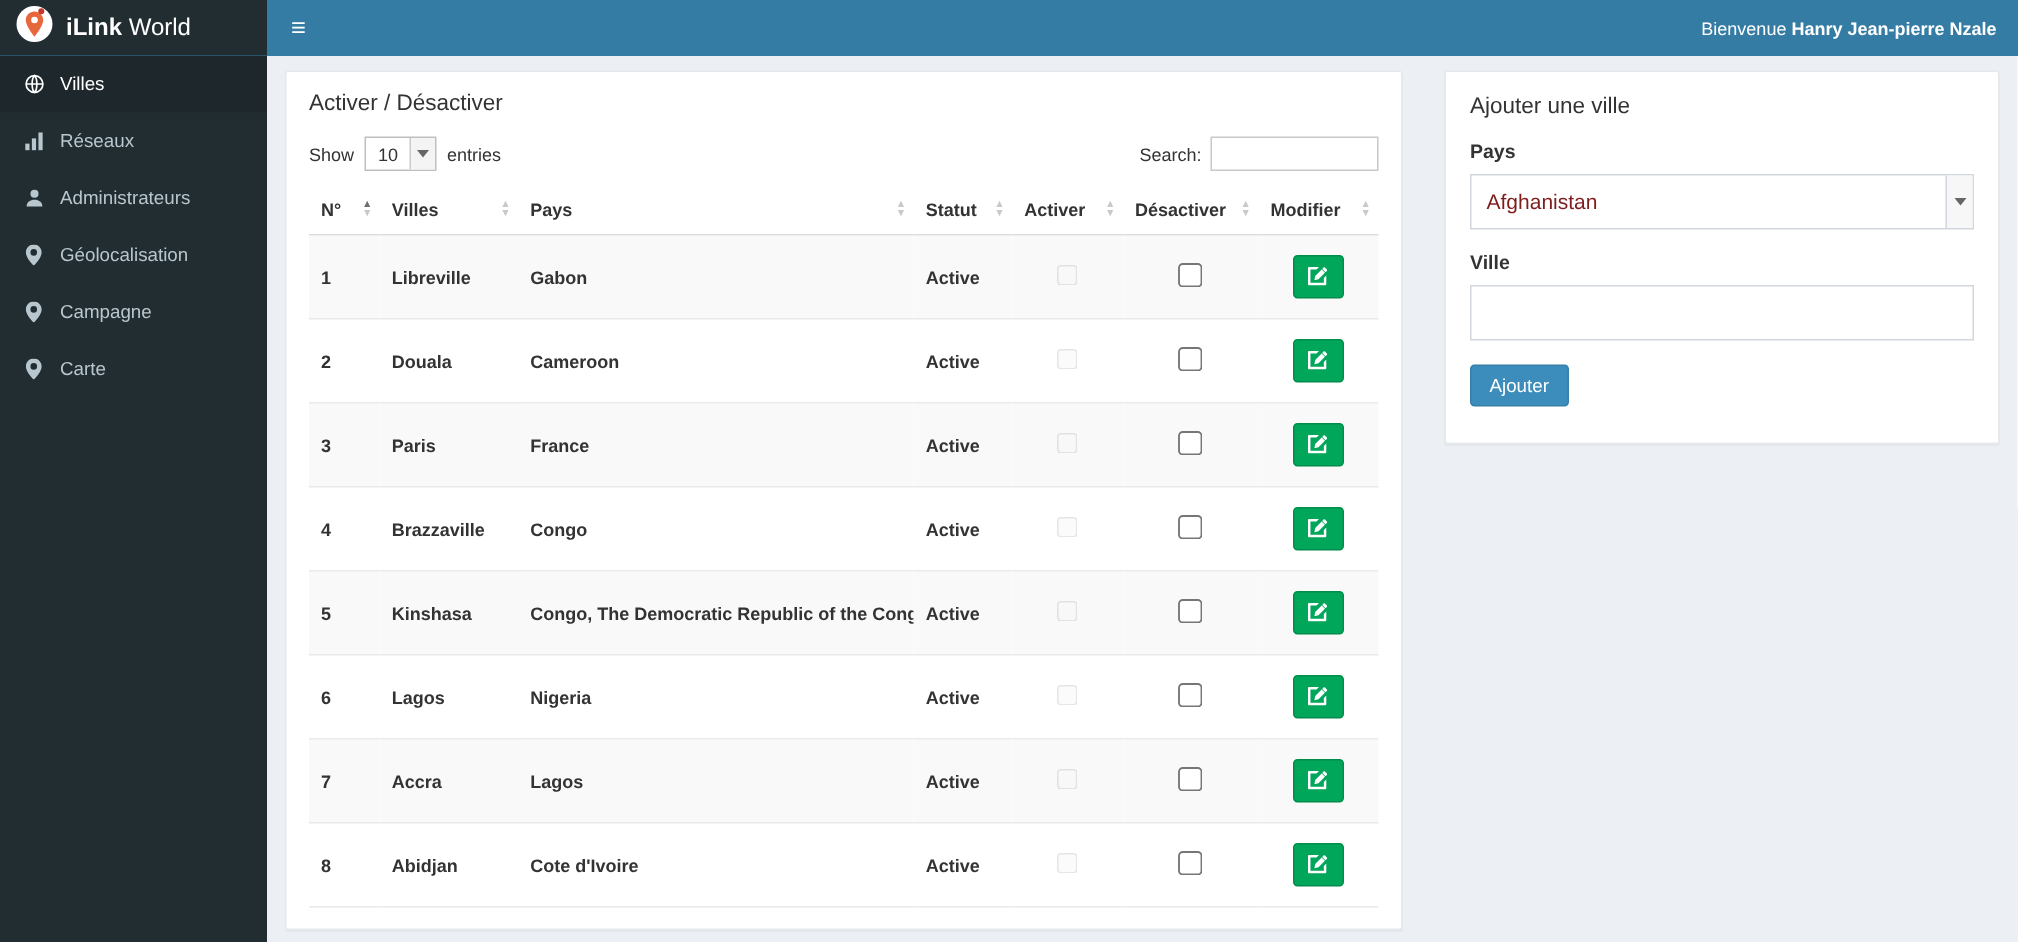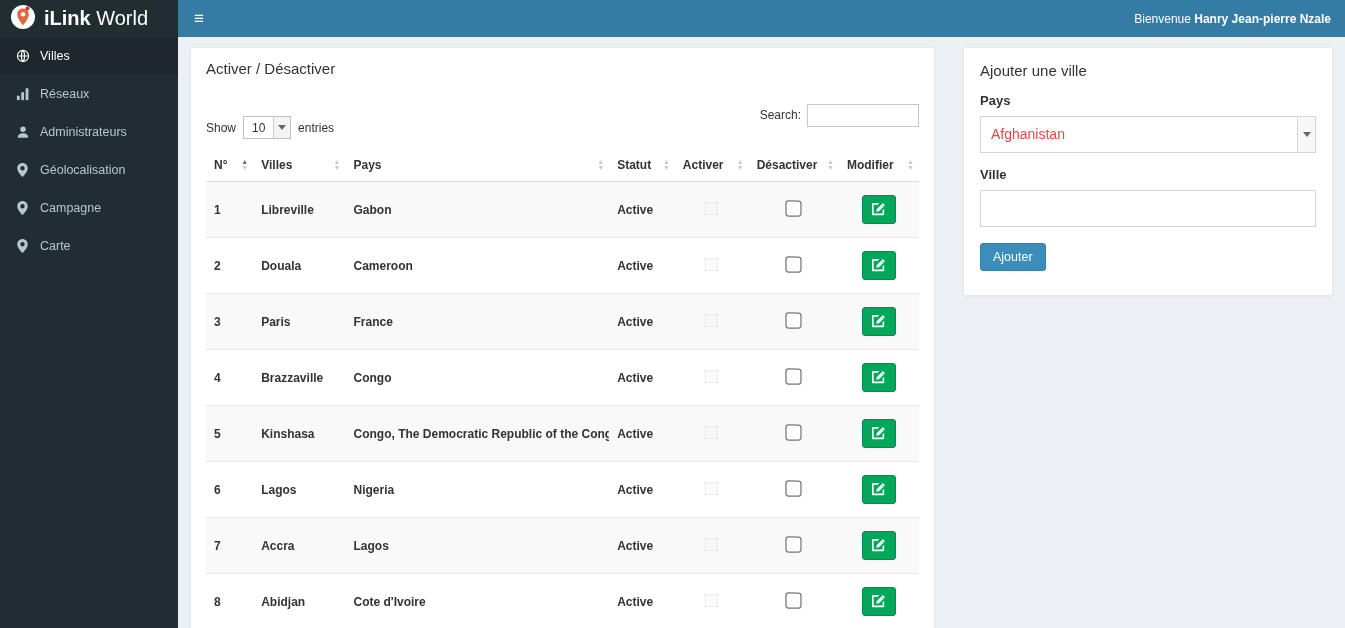--- a/index.html
+++ b/index.html
@@ -8,21 +8,21 @@
     font-family:"Liberation Sans", sans-serif;
     background:#ecf0f5;
     color:#333;
   }
   
   .topbar { position:fixed; top:0; left:0; width:1345px; height:37px; display:flex; z-index:10; }
   .logo-area {
     width:178px; height:37px; background:#222d32; color:#fff;
     display:flex; align-items:center; gap:8px; padding-left:10px; flex-shrink:0;
   }
-  .logo-area .brand { font-size:20px; }
+  .logo-area .brand { font-size:16px; }
   .logo-area .brand b { font-weight:700; }
   .logo-area .brand .light { font-weight:300; }
   .navbar {
     flex:1; background:#357ca5; color:#fff;
     display:flex; align-items:center; justify-content:space-between;
   }
   .hamburger {
     width:42px; height:37px; display:flex; align-items:center; justify-content:center;
     font-size:17px; cursor:pointer; color:#fff;
   }
@@ -41,21 +41,21 @@
   .page-title { font-size:19px; font-weight:600; color:#3c3c3c; margin:6px 0 16px 0; }
   .layout { display:flex; align-items:flex-start; gap:28px; }
   .panel {
     background:#fff; border:1px solid #e6e9ec; border-radius:2px;
     box-shadow:0 1px 1px rgba(0,0,0,.04);
   }
   .table-panel { flex:1; padding:12px 15px 14px 15px; }
   .panel-title { font-size:15px; font-weight:500; color:#333; margin-bottom:14px; }
   
   .controls { display:flex; justify-content:space-between; align-items:center; font-size:12px; margin-bottom:10px; }
-  .length-ctl { display:flex; align-items:center; font-weight:400; color:#333;margin-top:25px; }
+  .length-ctl { display:flex; align-items:center; font-weight:400; color:#333; }
   .select-mini {
     position:relative; width:48px; height:23px; border:1px solid #bfbfbf; background:#fff;
     margin:0 7px; cursor:pointer;
   }
   .select-mini .val { position:absolute; left:8px; top:4px; font-size:12px; }
   .caret-box {
     position:absolute; right:0; top:0; bottom:0; width:17px;
     border-left:1px solid #ccc; background:#f4f4f4;
     display:flex; align-items:center; justify-content:center;
   }
@@ -90,21 +90,21 @@
     width:34px; height:29px; background:#00a65a; border:1px solid #008d4c; border-radius:3px;
     display:inline-flex; align-items:center; justify-content:center; cursor:pointer;
   }
   .btn-edit svg { display:block; }
   
   .add-panel { width:370px; padding:14px 16px 24px 16px; flex-shrink:0; }
   .field-label { font-size:13px; font-weight:700; color:#333; margin:14px 0 8px 0; }
   .select-big {
     position:relative; width:100%; height:37px; border:1px solid #d2d6de; background:#fff; cursor:pointer;
   }
-  .select-big .val { position:absolute; left:10px; top:9px; font-size:14px; color:#ef4444; }
+  .select-big .val { position:absolute; left:10px; top:9px; font-size:14px; color:#7f1d1d; }
   .select-big .caret-box { width:18px; background:#f7f7f7; border-left:1px solid #d2d6de; }
   .text-input {
     width:100%; height:37px; border:1px solid #d2d6de; padding:0 10px; font-size:14px;
     font-family:"Liberation Sans",sans-serif; background:#fff;
   }
   .btn-primary {
     margin-top:16px; background:#3c8dbc; border:1px solid #367fa9; color:#fff;
     font-size:12.5px; font-weight:400; padding:6px 12px; border-radius:3px; cursor:pointer;
     font-family:"Liberation Sans",sans-serif;
   }

